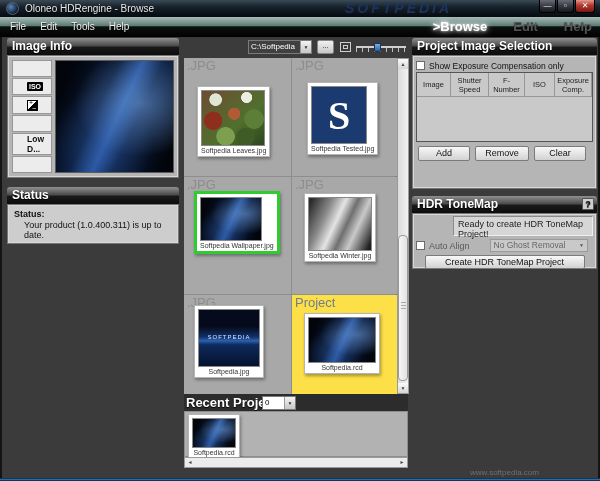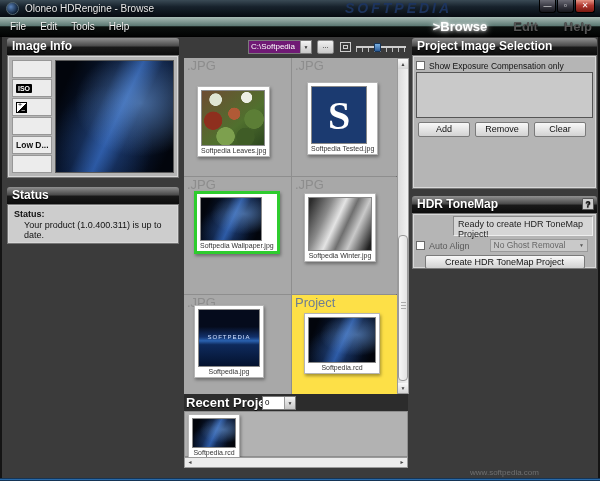--- a/index.html
+++ b/index.html
@@ -38,21 +38,21 @@
   
   .panel-header { height:17px; background:linear-gradient(#909090,#4c4c4c 45%,#191919 55%,#0d0d0d);
                   border-radius:3px 3px 0 0; color:#fff; font-size:12px; font-weight:bold;
                   padding:1px 5px; text-shadow:0 1px 1px #000; position:relative; }
   .panel-body { background:#b5b5b5; border:1px solid #767676; box-shadow:inset 0 0 0 1px #d8d8d8; }
 
   
   .image-info { position:absolute; left:7px; top:38px; width:172px; }
   .image-info .panel-body { height:123px; padding:4px; display:flex; gap:3px; }
   .info-cells { display:flex; flex-direction:column; gap:1px; width:40px; }
-  .info-cell { flex:1; background:#ececec; border:1px solid #979797; display:flex; align-items:center; padding-left:3px; }
+  .info-cell { flex:1; background:#ececec; border:1px solid #979797; display:flex; align-items:center; padding-left:14px; }
   .iso-badge { background:#000; color:#fff; font-size:7px; font-weight:bold; padding:1px 2px; border-radius:1px; }
   .expcomp-icon { width:11px; height:11px; border:1px solid #000; position:relative;
                   background:linear-gradient(135deg,#fff 0 50%,#000 50% 100%); }
   .expcomp-icon .p { position:absolute; left:1px; top:-2px; font-size:7px; color:#000; }
   .expcomp-icon .m { position:absolute; right:1px; bottom:-2px; font-size:7px; color:#fff; }
   .lowd { font-size:8.5px; font-weight:bold; color:#111; }
   .preview { flex:1; border:1px solid #5a5a5a; }
 
   
   .img-blue { background:
@@ -82,21 +82,21 @@
   .status .panel-body { height:40px; background:#cdcdcd; padding:4px 6px; }
   .status-label { font-size:9px; font-weight:bold; color:#111; }
   .status-msg { font-size:9px; color:#111; padding-left:10px; margin-top:1px; }
 
   
   .browse-header { position:absolute; left:184px; top:38px; width:224px; height:20px; }
   .browse-title { position:absolute; left:2px; top:1px; font-size:14px; font-weight:bold; color:#14b8a6;
                   text-shadow:0 1px 1px #000;margin-top:28px; }
   .combo { position:absolute; display:flex; background:#fff; border:1px solid #7a7a7a; height:14px; }
   .combo .val { flex:1; font-size:8px; line-height:12px; padding:0 2px; white-space:nowrap; overflow:hidden; }
-  .combo .val.sel { background:#701a75; color:#fff; }
+  .combo .val.sel { background:#404040; color:#fff; }
   .combo .arrow { width:11px; background:linear-gradient(#f4f4f4,#c6c6c6); border-left:1px solid #999;
                   font-size:5px; line-height:12px; text-align:center; color:#333; }
   .path-combo { left:64px; top:2px; width:64px; }
   .browse-btn { position:absolute; left:133px; top:2px; width:17px; height:14px;
                 background:linear-gradient(#f0f0f0,#c8c8c8); border:1px solid #888; border-radius:2px;
                 font-size:8px; line-height:10px; text-align:center; color:#222; }
   .zoomfit-icon { position:absolute; left:156px; top:4px; width:11px; height:10px;
                   border:1px solid #cfcfcf; box-shadow:inset 0 0 0 2px #3b3b3b, inset 0 0 0 3px #cfcfcf; }
   .slider { position:absolute; left:172px; top:4px; width:50px; height:10px; }
   .slider .track { position:absolute; left:0; right:0; top:4px; height:2px; background:#cfcfcf; }
@@ -343,20 +343,27 @@
   </div>
 
   <div class="pis">
     <div class="panel-header">Project Image Selection</div>
     <div class="panel-body">
       <div class="chk-row">
         <div class="checkbox"></div>
         <div class="chk-label">Show Exposure Compensation only</div>
       </div>
       <div class="pis-table">
+        <div class="tbl-head">
+          <div class="hc">Image</div>
+          <div class="hc">Shutter Speed</div>
+          <div class="hc">F-Number</div>
+          <div class="hc">ISO</div>
+          <div class="hc">Exposure Comp.</div>
+        </div>
         <div class="tbl-empty"></div>
       </div>
       <div class="btn-row">
         <div class="btn add">Add</div>
         <div class="btn remove">Remove</div>
         <div class="btn clear">Clear</div>
       </div>
     </div>
   </div>
 

